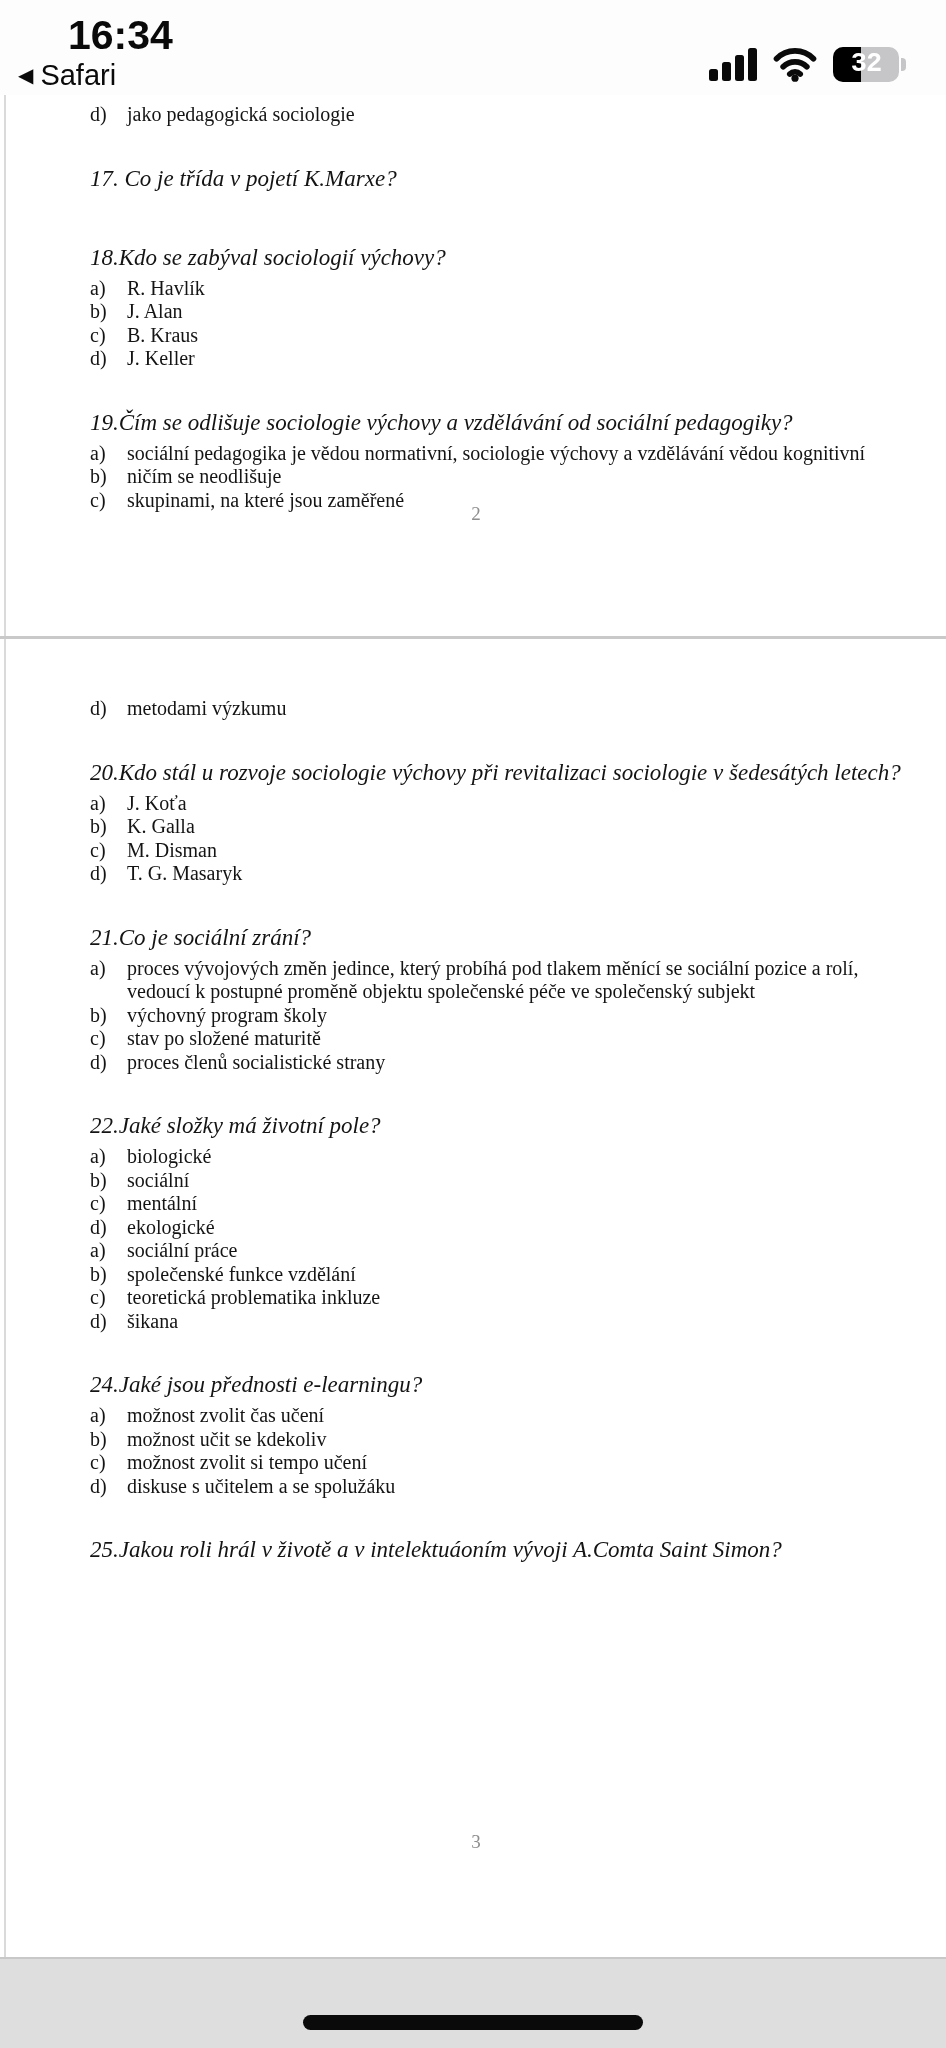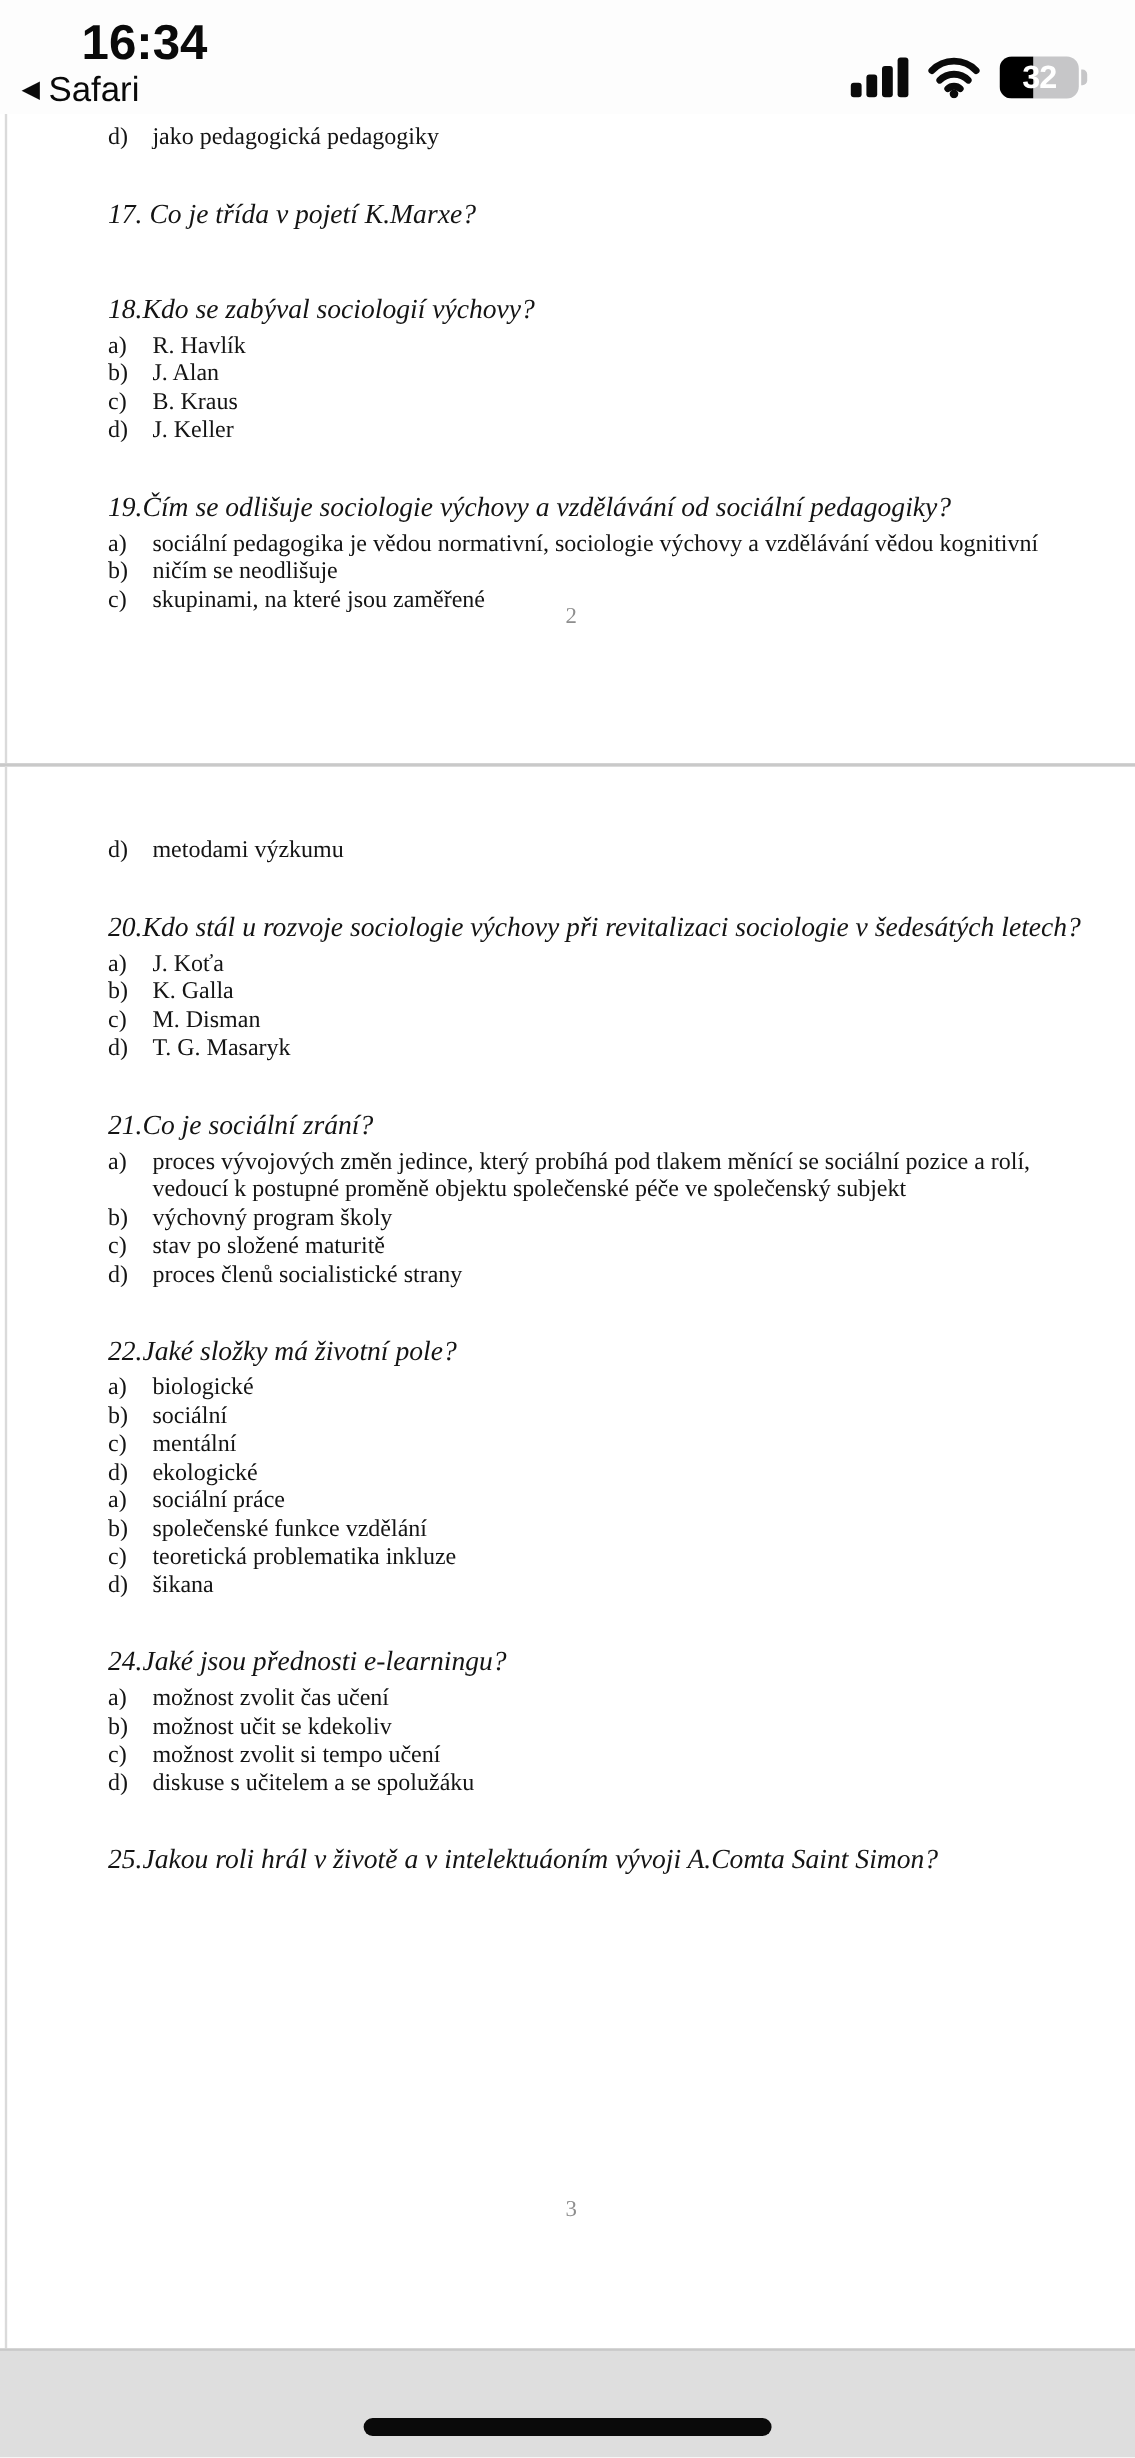--- a/index.html
+++ b/index.html
@@ -38,21 +38,21 @@
   .signal i:nth-child(4){height:33px;}
   .wifi{width:46px;height:36px;}
   .battery-wrap{display:flex;align-items:center;}
   .battery{
     position:relative;width:66px;height:35px;border-radius:10px;
     background:#c6c6c8;overflow:hidden;
   }
   .battery .fill{position:absolute;left:0;top:0;bottom:0;width:42%;background:#000;}
   .battery .pct{
     position:absolute;inset:0;display:flex;align-items:center;justify-content:center;
-    font-family:Liberation Sans, sans-serif;
+    font-family:Liberation Mono, monospace;
     font-size:27px;font-weight:700;color:#ffffff;letter-spacing:-1px;
   }
   .battery-nub{width:5px;height:13px;background:#c6c6c8;border-radius:0 4px 4px 0;margin-left:2px;}
 
   
   .page{
     position:absolute;left:4px;right:0;background:#ffffff;
     border-left:2px solid #dadada;
   }
   .page-2{top:95px;height:541px;}
@@ -123,21 +123,21 @@
       </div>
       <div class="battery-nub"></div>
     </div>
   </div>
 </div>
 
 <div class="page page-2">
   <div class="page-inner">
       <div class="opt">
         <span class="letter">d)</span>
-        <span class="text">jako pedagogická pedagogiky</span>
+        <span class="text">jako pedagogická sociologie</span>
       </div>
       <div class="q" style="margin-bottom: 48px;">17. Co je třída v pojetí K.Marxe?</div>
       <div class="q">18.Kdo se zabýval sociologií výchovy?</div>
       <div class="opt">
         <span class="letter">a)</span>
         <span class="text">R. Havlík</span>
       </div>
       <div class="opt">
         <span class="letter">b)</span>
         <span class="text">J. Alan</span>

